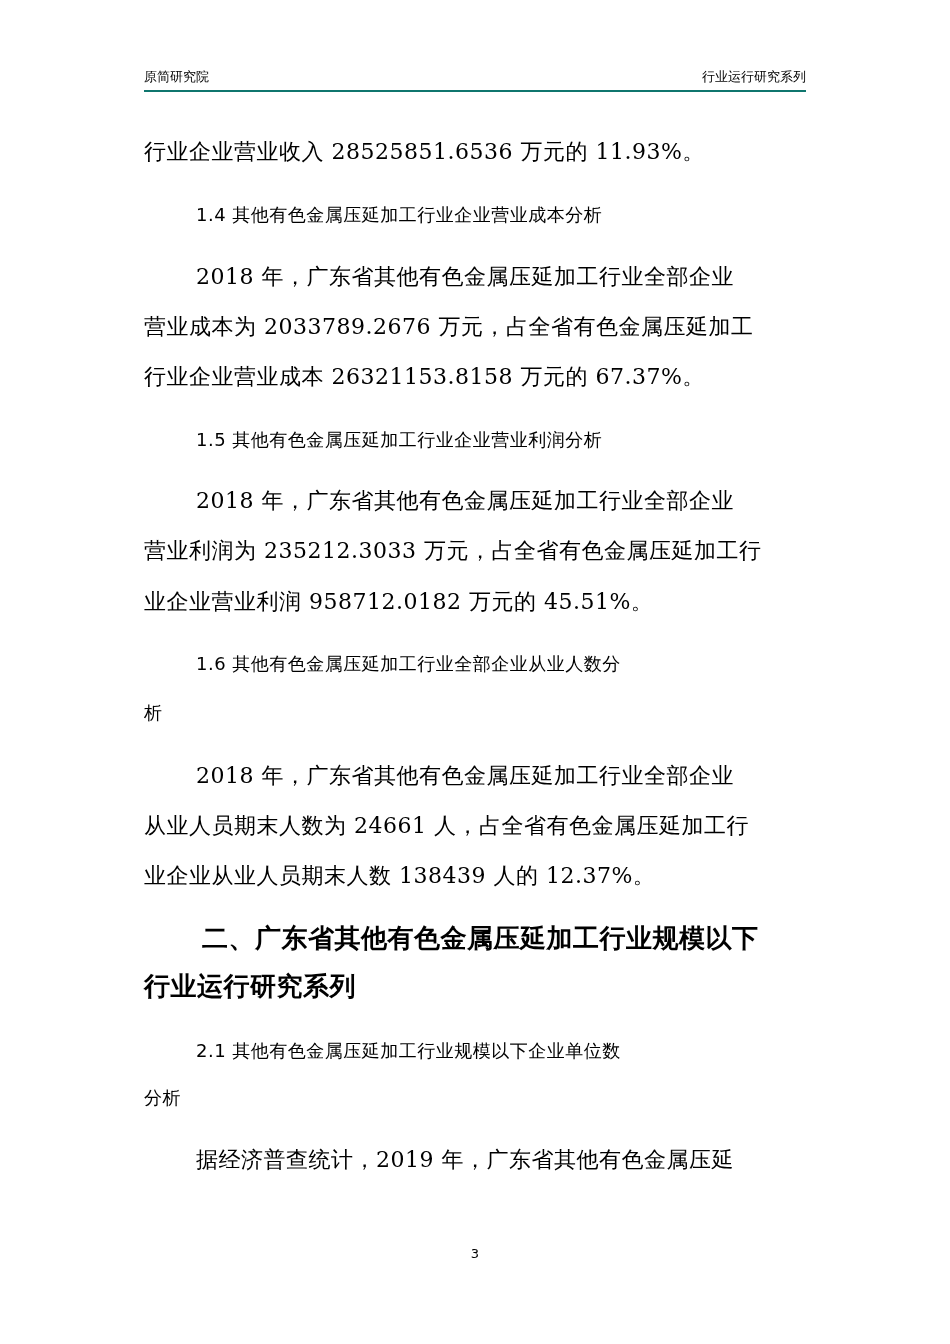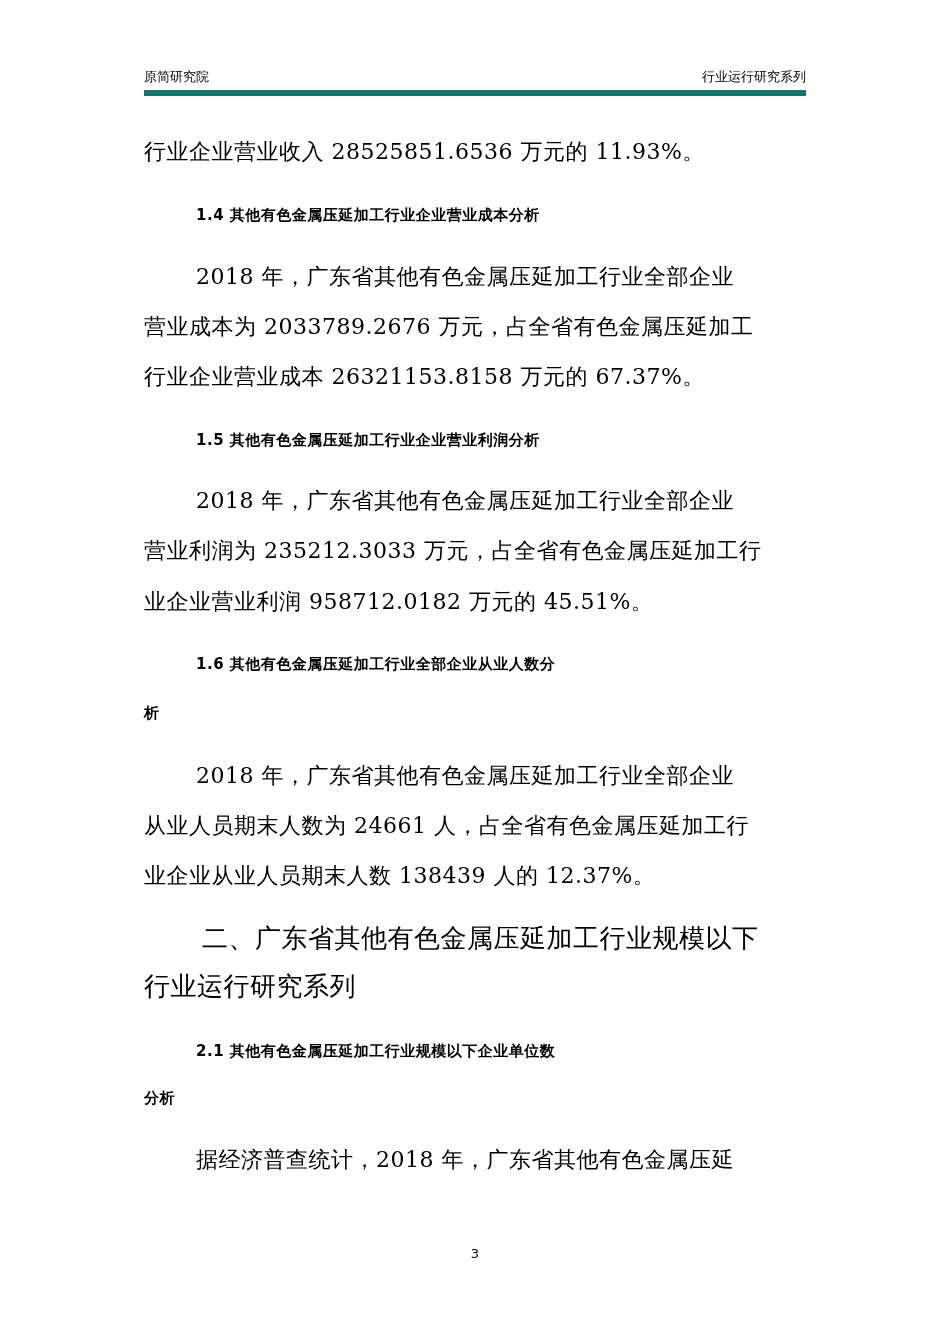--- a/index.html
+++ b/index.html
@@ -1,22 +1,22 @@
 <!DOCTYPE html>
 <html><head>
   <meta charset="utf-8">
   <style>
     html, body { margin: 0; padding: 0; background: #ffffff; }
     body { width: 950px; height: 1344px; position: relative; overflow: hidden; color: #000; }
-    .header { position: absolute; left: 144px; top: 68px; width: 662px; height: 22px; border-bottom: 6px solid #0f766e; }
+    .header { position: absolute; left: 144px; top: 68px; width: 662px; height: 22px; border-bottom: 2px solid #0f766e; }
     .header .left { position: absolute; left: 0; top: 0; font-family: "DejaVu Sans", sans-serif; font-size: 13px; }
     .header .right { position: absolute; right: 0; top: 0; font-family: "DejaVu Sans", sans-serif; font-size: 13px; text-align: right; }
     .line { position: absolute; left: 144px; width: 662px; font-family: "DejaVu Serif", serif; font-size: 22px; line-height: 30px; white-space: nowrap; letter-spacing: 0.5px; }
-    .h2 { font-family: "DejaVu Sans", sans-serif; font-weight: bold; font-size: 15px; }
-    .h1 { font-family: "DejaVu Sans", sans-serif; font-weight: normal; font-size: 26px; }
+    .h2 { font-family: "DejaVu Sans", sans-serif; font-weight: normal; font-size: 18px; }
+    .h1 { font-family: "DejaVu Sans", sans-serif; font-weight: bold; font-size: 26px; }
     .indent { left: 196px; width: 610px; }
     .indent-h1 { left: 202px; width: 604px; }
     .page-num { position: absolute; left: 0; width: 950px; top: 1246px; text-align: center; font-family: "DejaVu Sans", sans-serif; font-size: 13px; }
   </style>
 </head>
 <body>
 
 <div class="header">
   <span class="left">原简研究院</span>
   <span class="right">行业运行研究系列</span>
@@ -38,15 +38,15 @@
 <div class="line h2" style="top:698px">析</div>
 <div class="line indent" style="top:761px">2018 年，广东省其他有色金属压延加工行业全部企业</div>
 <div class="line" style="top:811px">从业人员期末人数为 24661 人，占全省有色金属压延加工行</div>
 <div class="line" style="top:861px">业企业从业人员期末人数 138439 人的 12.37%。</div>
 
 <div class="line h1 indent-h1" style="top:923px">二、广东省其他有色金属压延加工行业规模以下</div>
 <div class="line h1" style="top:971px">行业运行研究系列</div>
 
 <div class="line h2 indent" style="top:1036px">2.1 其他有色金属压延加工行业规模以下企业单位数</div>
 <div class="line h2" style="top:1083px">分析</div>
-<div class="line indent" style="top:1145px">据经济普查统计，2018 年，广东省其他有色金属压延</div>
+<div class="line indent" style="top:1145px">据经济普查统计，2019 年，广东省其他有色金属压延</div>
 
 <div class="page-num">3</div>
 
 </body></html>

